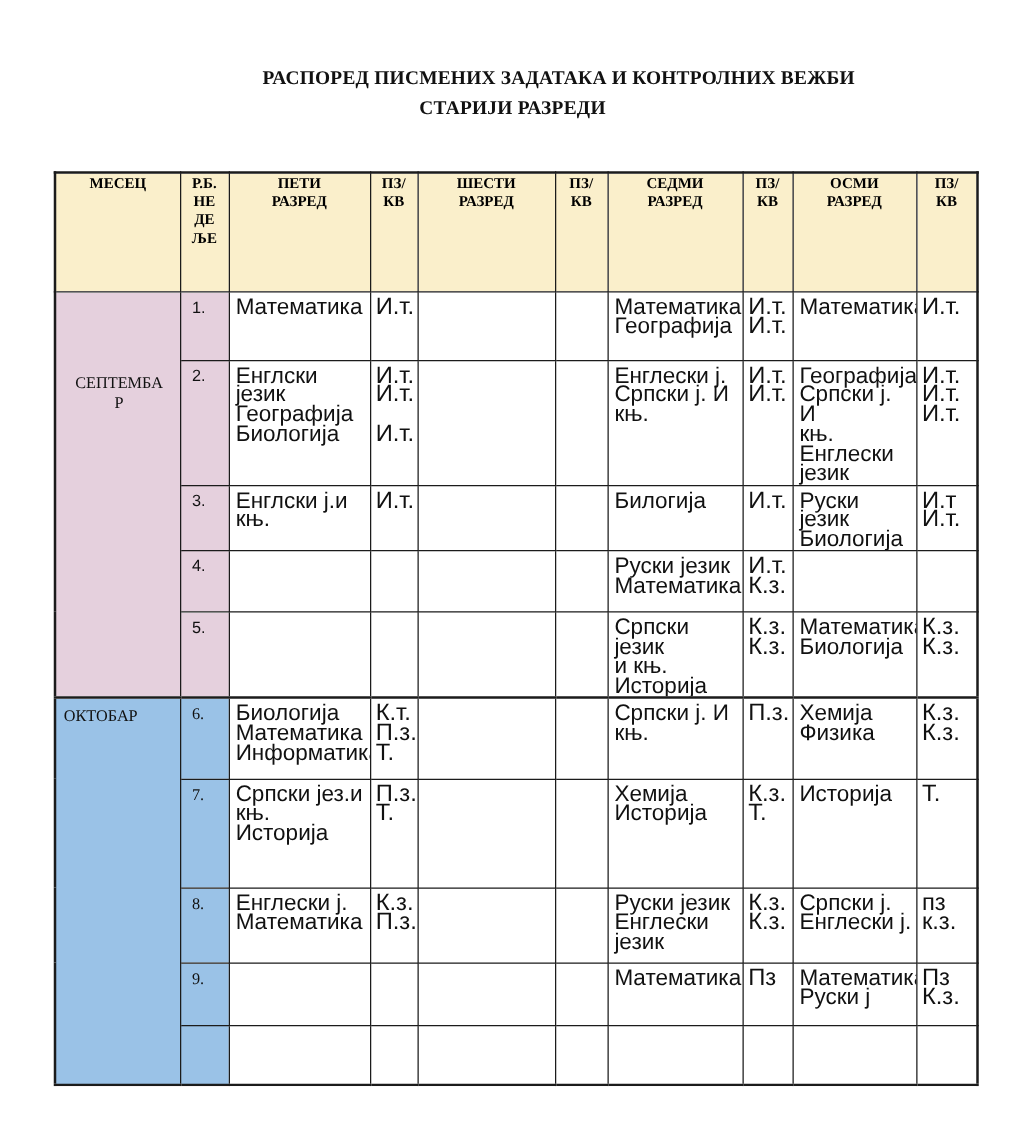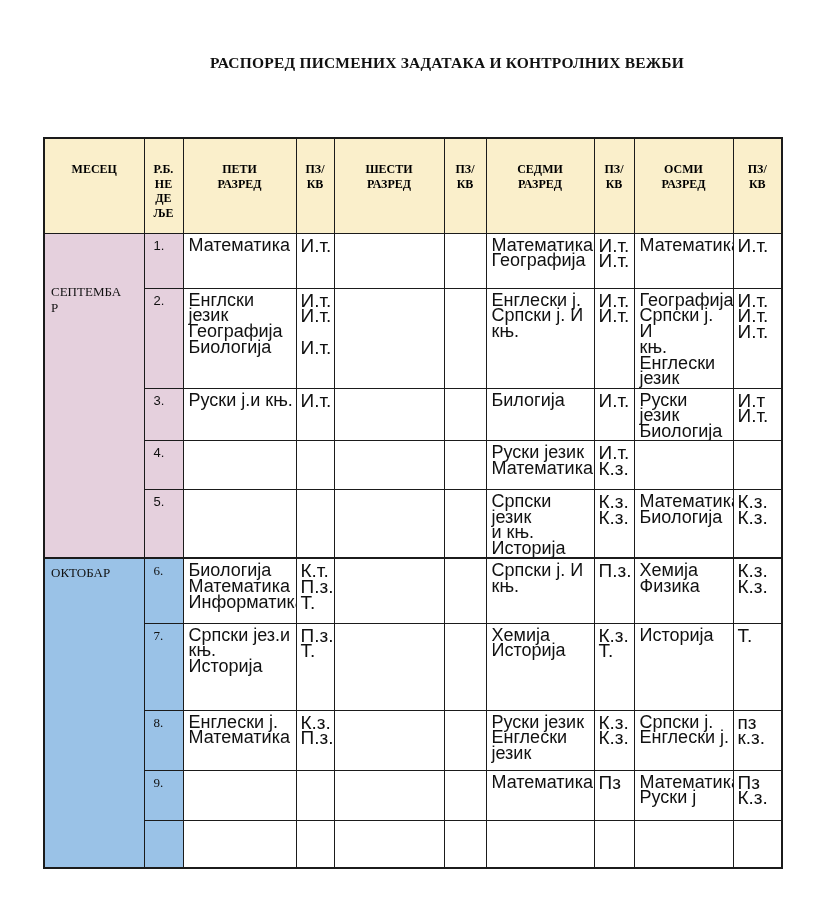--- a/index.html
+++ b/index.html
@@ -19,48 +19,49 @@
     border:2px solid #1b1b1b;
   }
   .schedule th, .schedule td {
     border:1.5px solid #1b1b1b; vertical-align:top;
     white-space:pre-line; overflow:hidden; padding:0;
   }
   tr.hdr { height:95px; }
   tr.hdr th {
     background:#FAEFCB; font-family:"Liberation Serif", serif;
     font-weight:bold; font-size:12px; line-height:14.5px;
-    text-align:center; padding-top:23px;
+    text-align:center; 
   }
   .r1 { height:55px; } .r2 { height:100px; } .r3 { height:46px; }
   .r4 { height:49px; } .r5 { height:66px; } .r6 { height:65px; }
   .r7 { height:87px; } .r8 { height:60px; } .r9 { height:50px; }
   .r10 { height:48px; } .r11 { height:46px; }
   td.month {
     font-family:"Liberation Serif", serif; font-size:13px; line-height:16px;
     padding:6px 4px 0 6px; text-align:left; color:#111;
   }
-  td.month.sep-month { padding-top:50px; }
+  td.month.sep-month { padding-top:64px;text-align:center; }
   td.week { font-size:13px; line-height:16px; padding:4px 0 0 9px; color:#111; }
   td.week.serif-week { font-family:"Liberation Serif", serif; }
   td.subj { font-size:18px; line-height:15.8px; padding:4px 2px 0 5px; color:#111; }
   td.kv   { font-size:19px; line-height:15.8px; padding:4px 1px 0 4px; color:#111; }
   .sep-bg { background:#E5D0DD; }
   .oct-bg { background:#9AC2E7; }
   .red-bg { background:#E89394; }
   tr.red td { border-top-width:2.5px; }
   tr.oct-start td { border-top-width:2px; }
 </style>
 </head>
 <body>
 
 <div class="page">
 
   <div class="doc-title">
     <div class="t-line1">РАСПОРЕД ПИСМЕНИХ ЗАДАТАКА И КОНТРОЛНИХ ВЕЖБИ</div>
+    <div>СТАРИЈИ РАЗРЕДИ</div>
   </div>
 
   <table class="schedule">
     <colgroup>
       <col style="width:100px">
         <col style="width:39px">
         <col style="width:113px">
         <col style="width:38px">
       <col style="width:110px">
         <col style="width:42px">
@@ -132,21 +133,21 @@
 књ.
 Енглески
 језик</td>
       <td class="kv">И.т.
 И.т.
 И.т.</td>
     </tr>
 
     <tr class="r3">
       <td class="week sep-bg">3.</td>
-      <td class="subj">Руски ј.и књ.</td>
+      <td class="subj">Енглски ј.и књ.</td>
       <td class="kv">И.т.</td>
       <td class="subj"></td>
       <td class="kv"></td>
       <td class="subj">Билогија</td>
       <td class="kv">И.т.</td>
       <td class="subj">Руски језик
 Биологија</td>
       <td class="kv">И.т
 И.т.</td>
     </tr>

